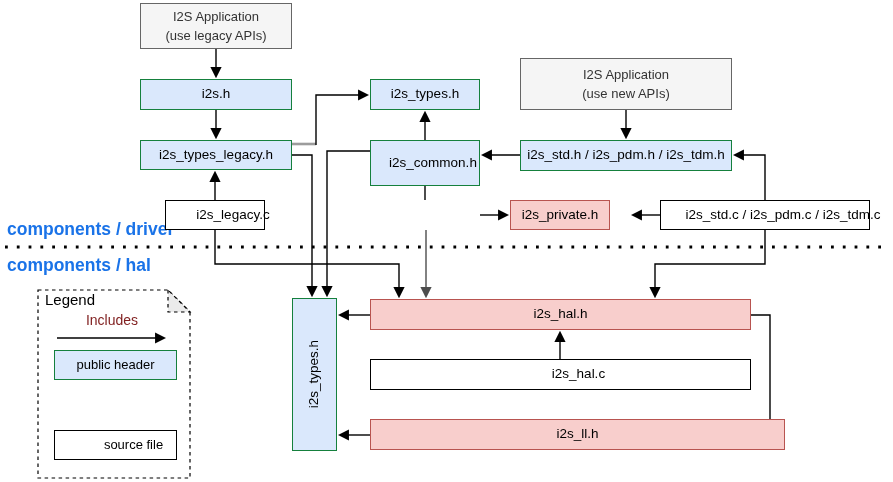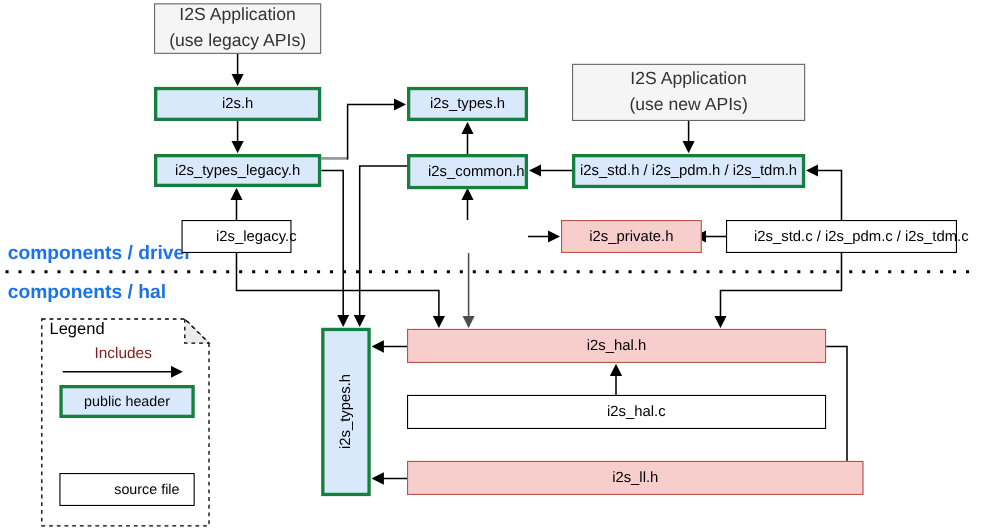--- a/index.html
+++ b/index.html
@@ -6,24 +6,24 @@
   .canvas{
     position:relative;width:893px;height:482px;background:#ffffff;
     font-family:"Liberation Sans",sans-serif;overflow:hidden;
   }
   .edges{position:absolute;left:0;top:0;width:893px;height:482px;}
   .node{
     position:absolute;display:flex;align-items:center;justify-content:center;
     text-align:center;font-size:13.5px;color:#000;white-space:nowrap;
     box-sizing:border-box;line-height:1.2;
   }
-  .public{background:#dae8fc;border:3px solid #15803d;}
+  .public{background:#dae8fc;border:1px solid #15803d;}
   .private{background:#f8cecc;border:1px solid #b85450;}
   .source{background:#ffffff;border:1px solid #000000;padding-left:36px;}
-  .application{background:#f5f5f5;border:1px solid #666666;color:#333333;font-size:16px;line-height:1.5;}
+  .application{background:#f5f5f5;border:1px solid #666666;color:#333333;font-size:13px;line-height:1.5;}
   .application .app-lines{white-space:normal;}
   .vert span{transform:rotate(-90deg);white-space:nowrap;}
   .zone-label{
     position:absolute;font-size:17.5px;font-weight:bold;color:#1a73e8;white-space:nowrap;
   }
   .legend-title{position:absolute;left:45px;top:291px;font-size:15px;font-weight:normal;color:#000;}
   .legend-includes{position:absolute;left:57px;top:312px;width:110px;text-align:center;font-size:14px;color:#7f1d1d;}
   .legend-item{left:54px;width:123px;height:30px;font-size:13px;}
 </style>
 </head>
@@ -80,28 +80,28 @@
 
   <div class="node application" style="left:140px;top:3px;width:152px;height:46px;">
     <div class="app-lines"><span>I2S Application</span><br>
     <span>(use legacy APIs)</span></div>
   </div>
   <div class="node public" style="left:140px;top:79px;width:152px;height:31px;">i2s.h</div>
   <div class="node public" style="left:140px;top:140px;width:152px;height:30px;">i2s_types_legacy.h</div>
   <div class="node source" style="left:165px;top:200px;width:100px;height:30px;">i2s_legacy.c</div>
 
   <div class="node public" style="left:370px;top:79px;width:110px;height:31px;">i2s_types.h</div>
-  <div class="node public" style="left:370px;top:140px;width:110px;height:32px;padding-left:16px;">i2s_common.h</div>
+  <div class="node public" style="left:370px;top:140px;width:110px;height:46px;padding-left:16px;">i2s_common.h</div>
 
   <div class="node application" style="left:520px;top:58px;width:212px;height:52px;">
     <div class="app-lines"><span>I2S Application</span><br>
     <span>(use new APIs)</span></div>
   </div>
   <div class="node public" style="left:520px;top:140px;width:212px;height:31px;">i2s_std.h / i2s_pdm.h / i2s_tdm.h</div>
-  <div class="node private" style="left:510px;top:200px;width:128px;height:30px;">i2s_private.h</div>
+  <div class="node private" style="left:510px;top:200px;width:100px;height:30px;">i2s_private.h</div>
   <div class="node source" style="left:660px;top:200px;width:210px;height:30px;">i2s_std.c / i2s_pdm.c / i2s_tdm.c</div>
 
   <div class="node public vert" style="left:292px;top:298px;width:45px;height:153px;">
     <span>i2s_types.h</span>
   </div>
   <div class="node private" style="left:370px;top:299px;width:381px;height:31px;">i2s_hal.h</div>
   <div class="node source" style="left:370px;top:359px;width:381px;height:31px;">i2s_hal.c</div>
   <div class="node private" style="left:370px;top:419px;width:415px;height:31px;">i2s_ll.h</div>
 
   <div class="legend-title">Legend</div>

